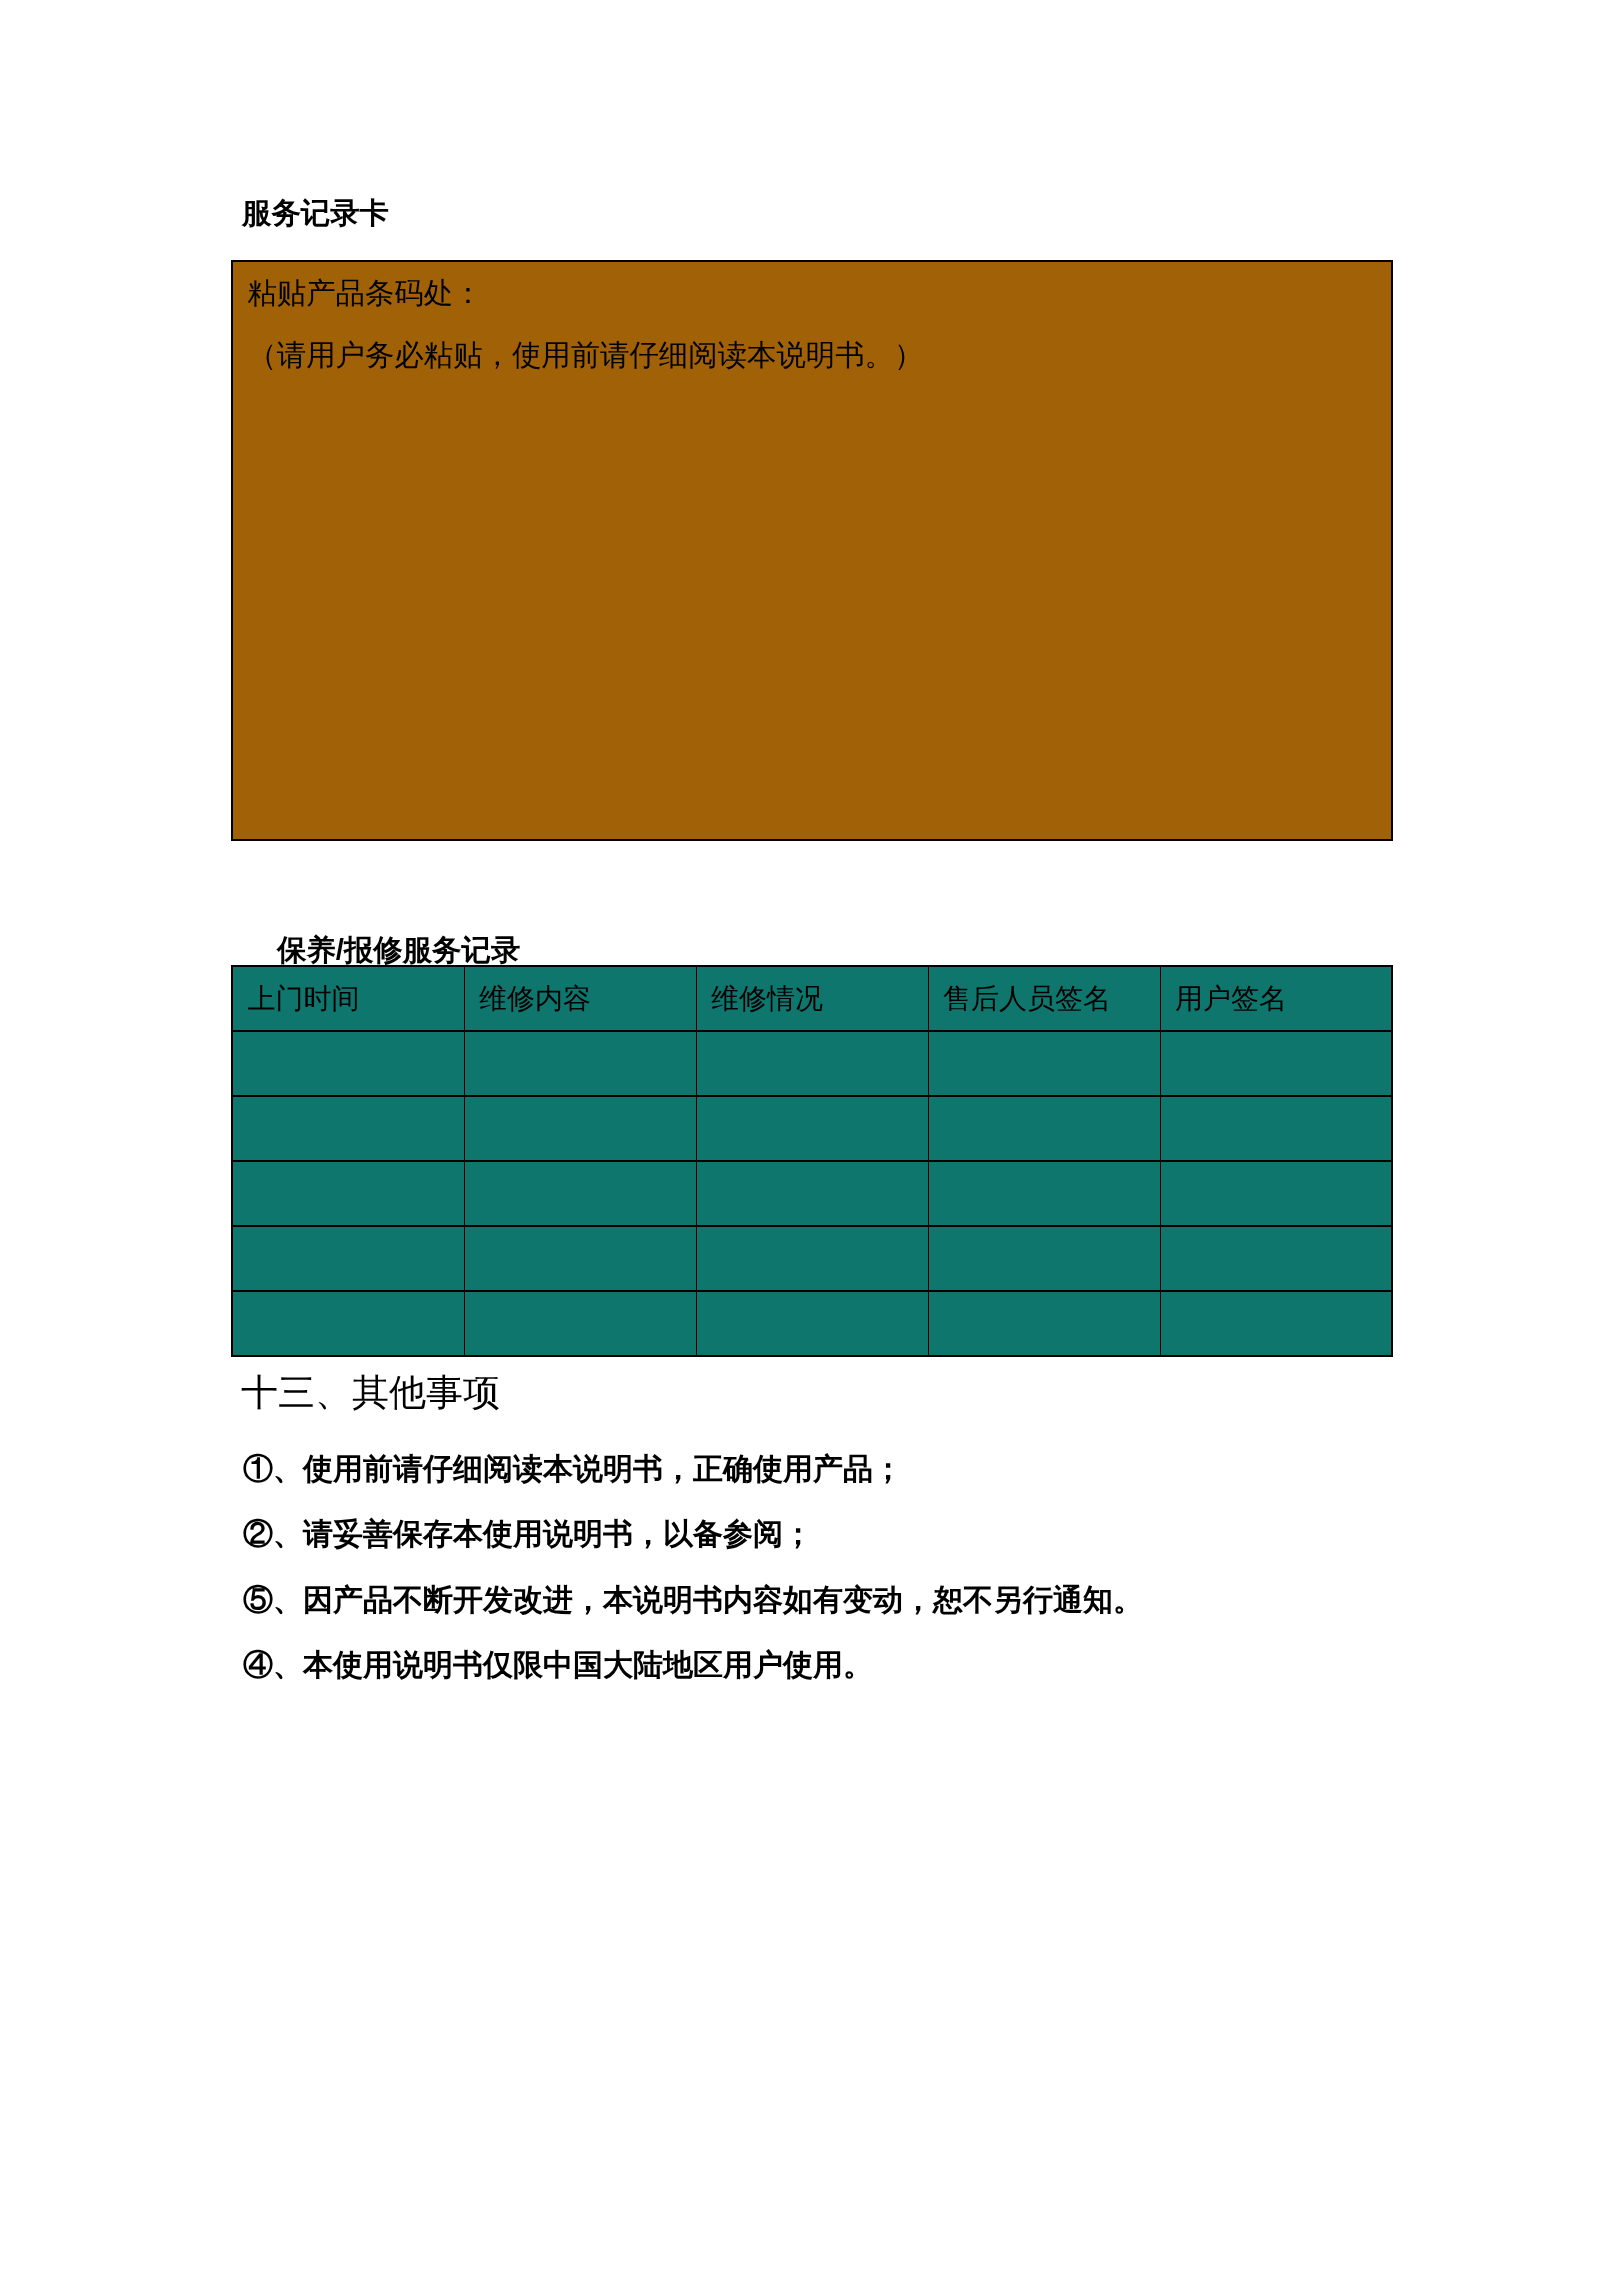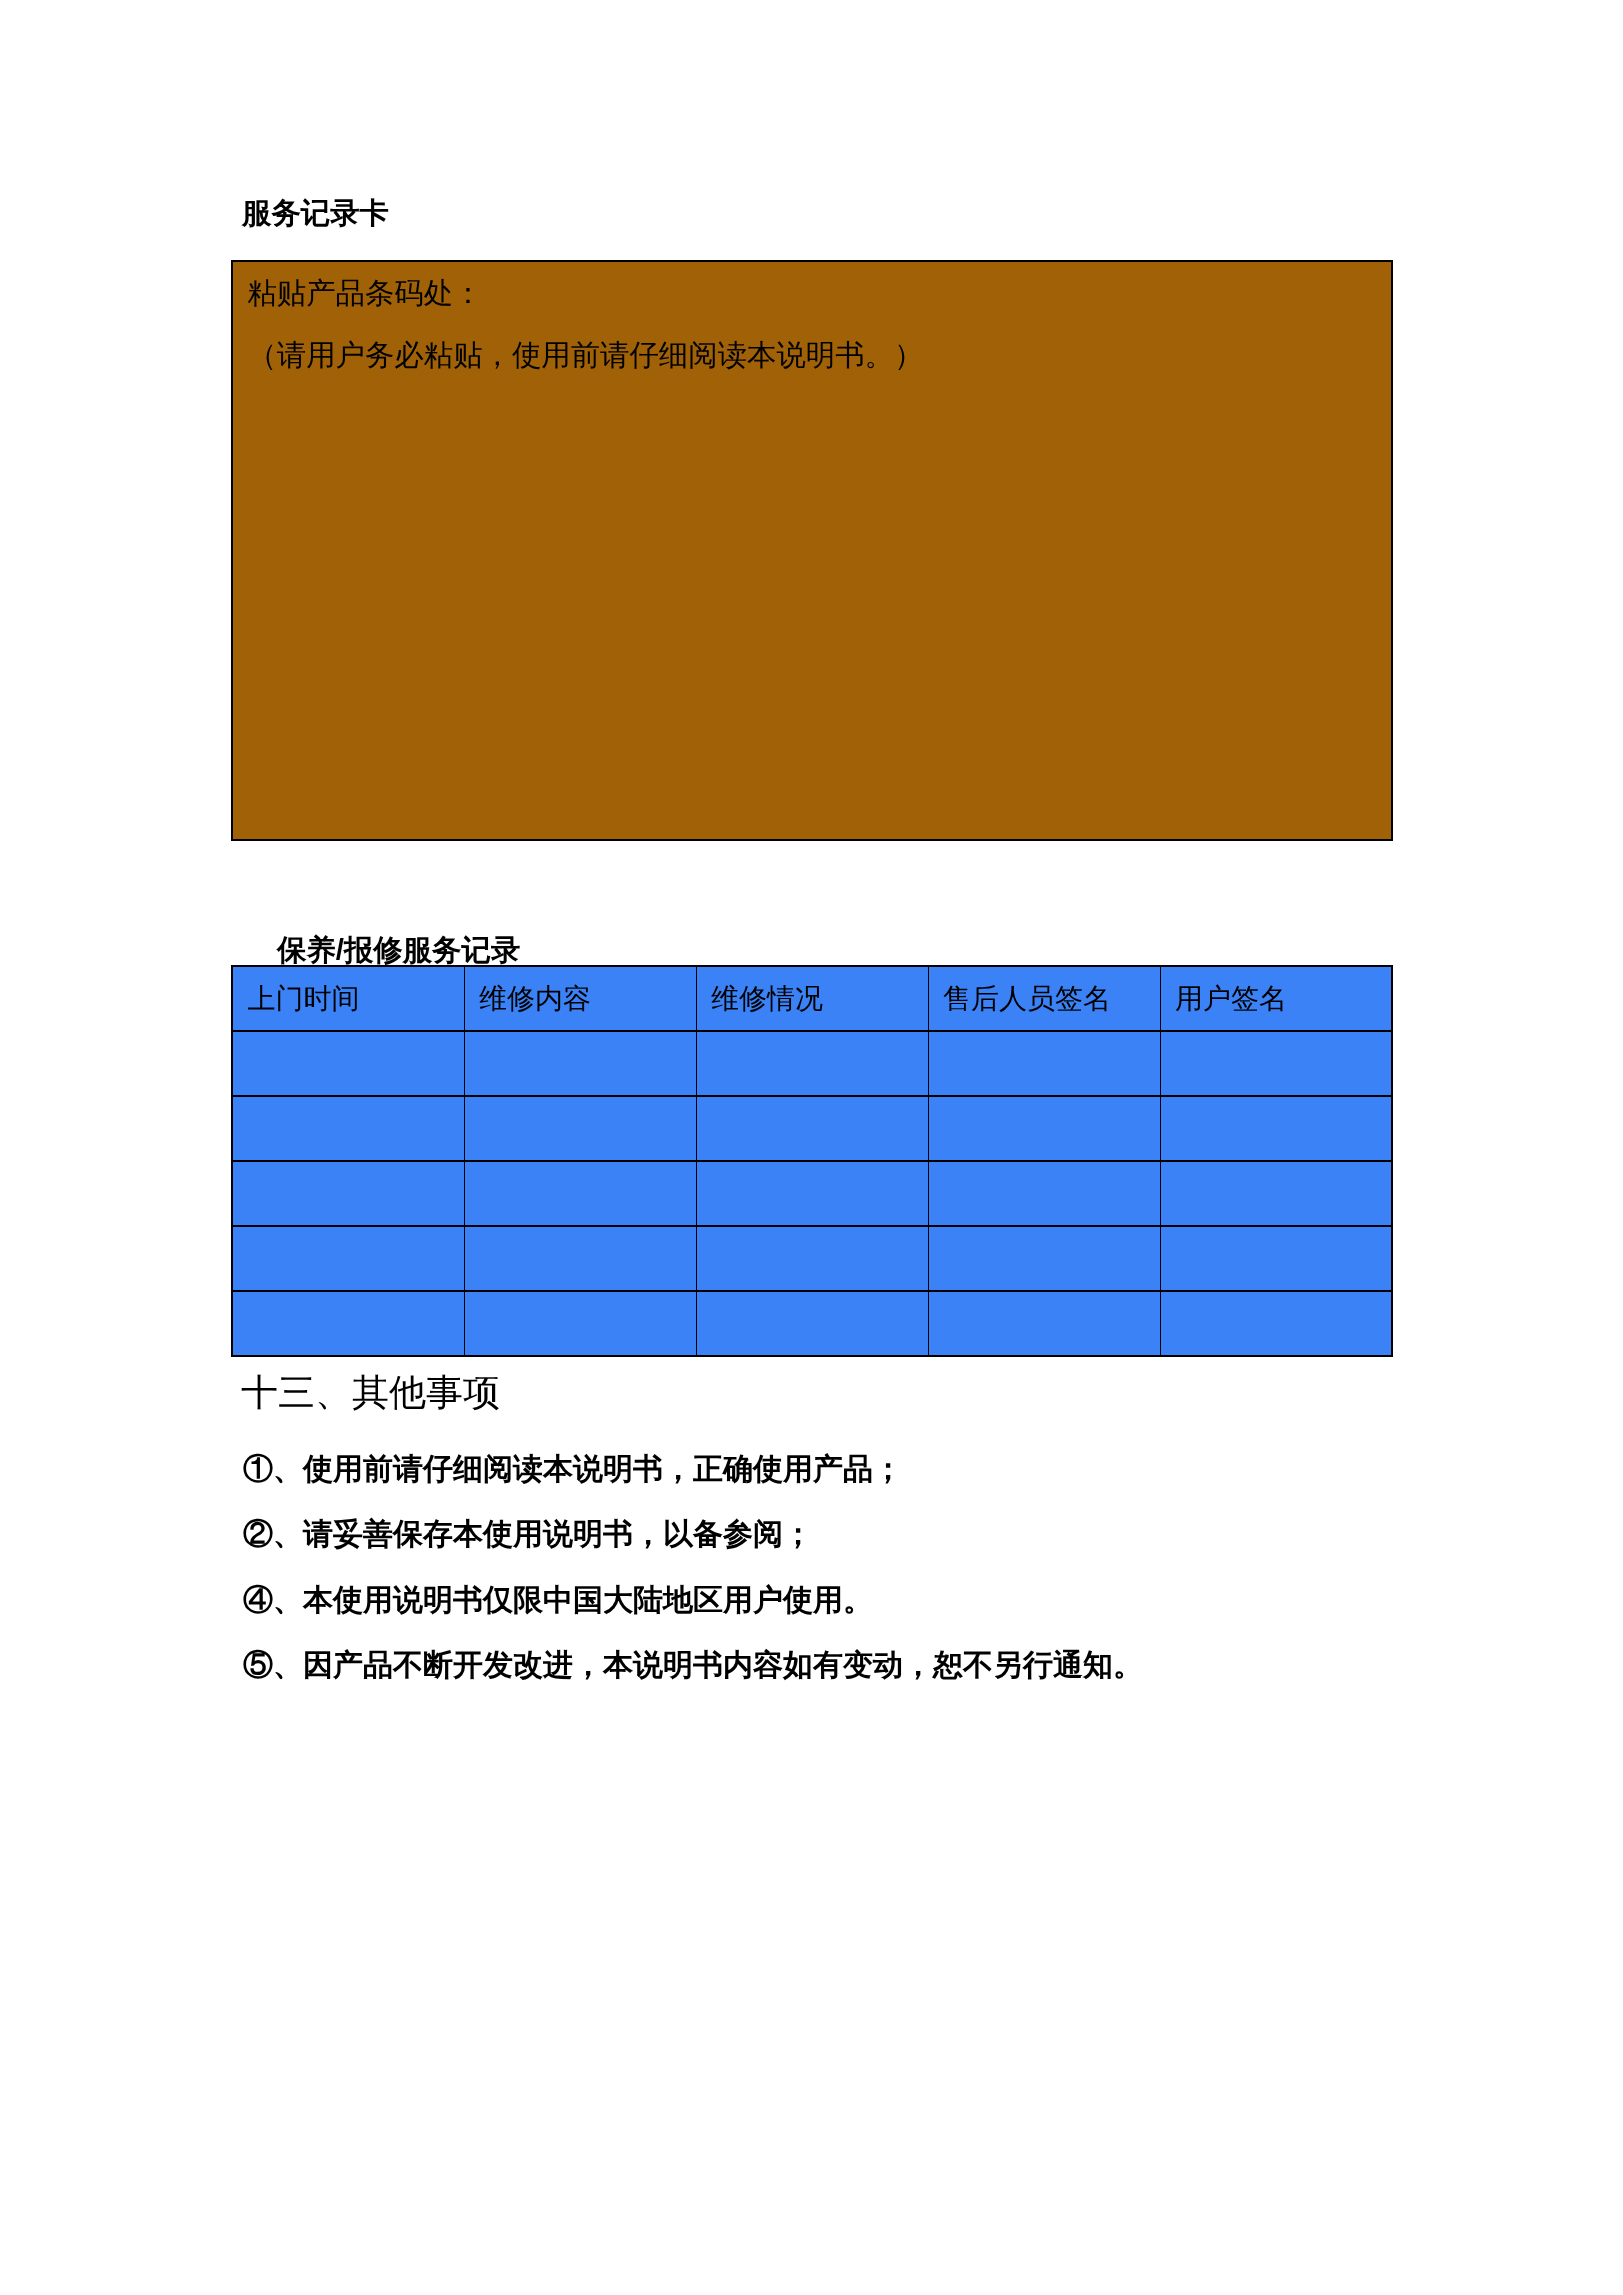--- a/index.html
+++ b/index.html
@@ -46,21 +46,21 @@
     position: absolute;
     left: 231px;
     top: 965px;
     width: 1162px;
     border-collapse: collapse;
     table-layout: fixed;
     border: 2px solid #000000;
   }
   .record-table th, .record-table td {
     border: 1.3px solid #000000;
-    background: #3b82f6;
+    background: #0f766e;
   }
   .record-table th {
     height: 65px;
     font-size: 28px;
     font-weight: normal;
     text-align: left;
     vertical-align: middle;
     padding-left: 14.4px;
     border-top: 2px solid #000000;
     border-bottom: 2px solid #000000;
@@ -157,18 +157,18 @@
           <td></td>
         </tr>
     </tbody>
   </table>
 
   <div class="h-big">十三、其他事项</div>
 
   <div class="items">
     <p>①、使用前请仔细阅读本说明书，正确使用产品；</p>
       <p>②、请妥善保存本使用说明书，以备参阅；</p>
+      <p>⑤、因产品不断开发改进，本说明书内容如有变动，恕不另行通知。</p>
       <p>④、本使用说明书仅限中国大陆地区用户使用。</p>
-      <p>⑤、因产品不断开发改进，本说明书内容如有变动，恕不另行通知。</p>
   </div>
 
 </div>
 
 
 </body></html>

